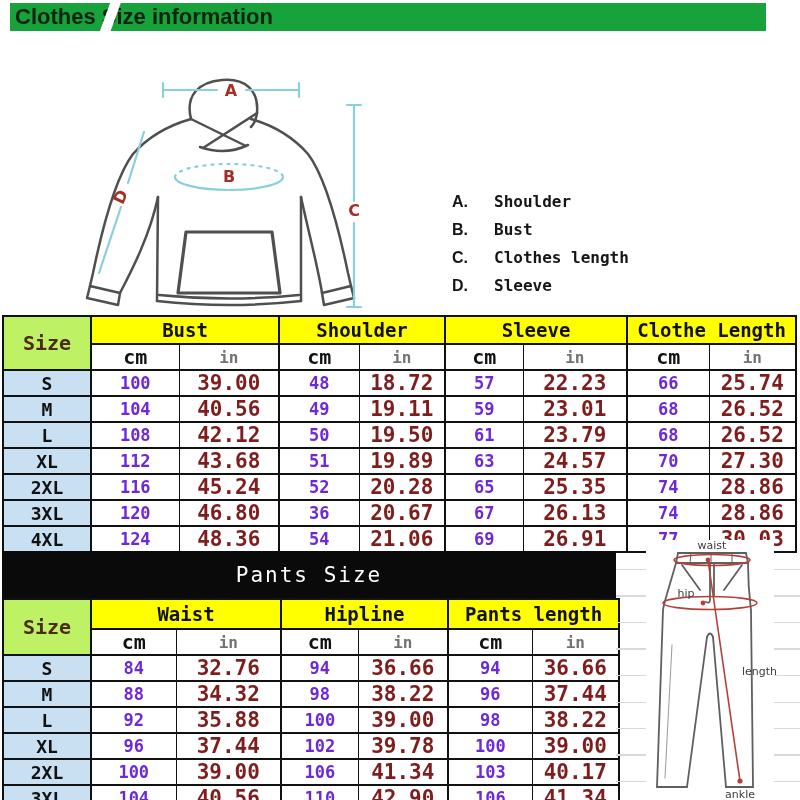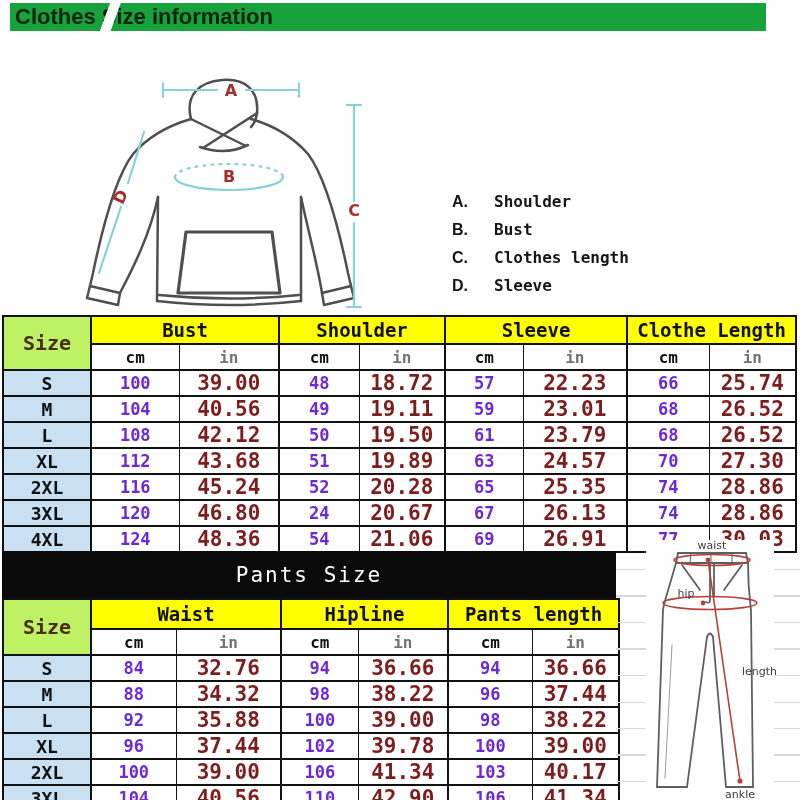--- a/index.html
+++ b/index.html
@@ -21,21 +21,21 @@
   .legend{position:absolute;left:452px;top:150px;font-size:16px;font-weight:bold;margin-top:38px;}
   .legend-row{line-height:28px;white-space:nowrap;}
   .legend-key{display:inline-block;width:42px;font-family:"Liberation Sans",sans-serif;}
 
   
   table{border-collapse:collapse;table-layout:fixed;}
   td,th{padding:0;text-align:center;font-weight:bold;overflow:hidden;white-space:nowrap;}
   .size-th{background:#bef264;border:2px solid #111;font-size:20px;color:#4a2a10;}
   .group-th{background:#ffff00;border:2px solid #111;font-size:19px;color:#111;}
   .unit-cm{border-left:2px solid #111;border-top:2px solid #111;border-bottom:2px solid #111;
-           font-size:16px;color:#111;margin-left:32px;}
+           font-size:20px;color:#111;margin-left:32px;}
   .unit-in{border-left:1px solid #111;border-top:2px solid #111;border-bottom:2px solid #111;
            font-size:16px;color:#737373;}
   .size-cell{background:#c9e0f3;border:2px solid #111;font-size:18px;color:#111;}
   .cm-cell{border-left:2px solid #111;border-top:2px solid #111;border-bottom:2px solid #111;
            font-size:17px;color:#6d28d9;}
   .in-cell{border-left:1px solid #111;border-top:2px solid #111;border-bottom:2px solid #111;
            border-right:2px solid #111;font-size:21px;color:#7f1d1d;}
 
   .top-table{position:absolute;left:2px;top:315px;width:791px;border:2px solid #111;}
   .top-table thead tr:first-child th{height:26px;}
@@ -198,21 +198,21 @@
           <td class="in-cell">20.28</td>
           <td class="cm-cell">65</td>
           <td class="in-cell">25.35</td>
           <td class="cm-cell">74</td>
           <td class="in-cell">28.86</td>
         </tr>
         <tr>
           <td class="size-cell">3XL</td>
           <td class="cm-cell">120</td>
           <td class="in-cell">46.80</td>
-          <td class="cm-cell">24</td>
+          <td class="cm-cell">36</td>
           <td class="in-cell">20.67</td>
           <td class="cm-cell">67</td>
           <td class="in-cell">26.13</td>
           <td class="cm-cell">74</td>
           <td class="in-cell">28.86</td>
         </tr>
         <tr>
           <td class="size-cell">4XL</td>
           <td class="cm-cell">124</td>
           <td class="in-cell">48.36</td>

